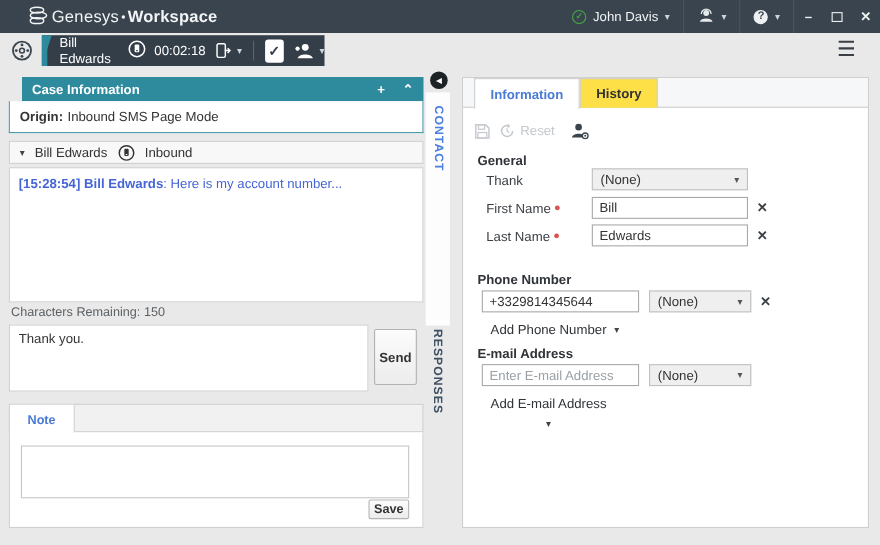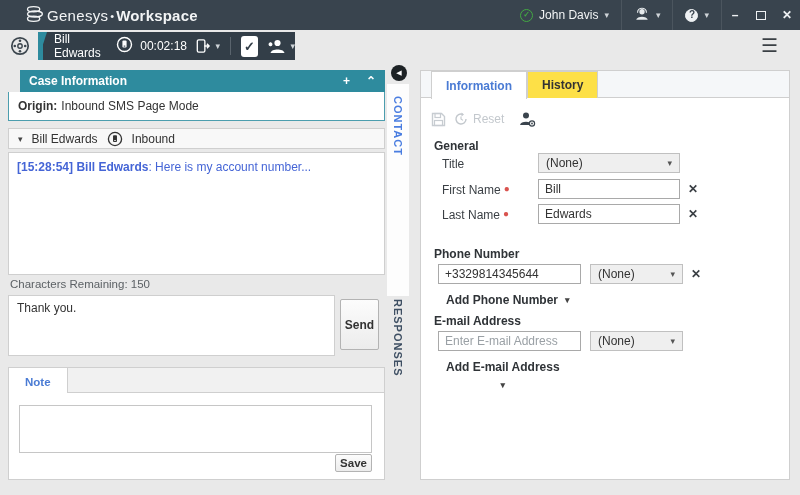--- a/index.html
+++ b/index.html
@@ -73,21 +73,21 @@
   .cp-icon-row { position:absolute; left:10px; top:40px; display:flex; align-items:center; gap:8px; }
   .reset-group { display:flex; align-items:center; gap:5px; color:#c3c8cd; font-size:12px; }
   .section-hdr { position:absolute; font-weight:bold; font-size:12px; color:#2f3337; }
   .fld-label { position:absolute; font-size:12px; color:#3a3f44; }
   .req-dot { color:#d9534f; font-size:10px; margin-left:3px; vertical-align:2px; }
   .txt-input { position:absolute; height:20px; border:1px solid #a9a9a9; background:#fff; font-family:"Liberation Sans", sans-serif; font-size:12px; color:#333; padding:0 6px; outline:none; }
   .txt-input::placeholder { color:#9aa0a5; }
   .dropdown { position:absolute; height:20px; background:#efefef; border:1px solid #c0c0c0; display:flex; align-items:center; padding:0 7px; font-size:12px; color:#333; cursor:pointer; }
   .dropdown .dd-caret { margin-left:auto; font-size:9px; color:#555; }
   .clear-x { position:absolute; font-size:12px; font-weight:bold; color:#3a3f44; cursor:pointer; line-height:1; }
-  .add-link { position:absolute; display:flex; align-items:center; gap:7px; font-size:12px; font-weight:bold; color:#2f3337; cursor:pointer; }
+  .add-link { position:absolute; display:flex; align-items:center; gap:7px; font-size:12px; font-weight:normal; color:#2f3337; cursor:pointer; }
   .add-link .caret { color:#444; }
 </style>
 </head>
 <body>
 
 <div class="app-header">
   <div class="brand-wrap">
     <span>
       <svg width="21" height="20" viewBox="0 0 24 22" fill="none" stroke="#f2f4f5" stroke-width="1.5">
         <ellipse cx="11" cy="5.5" rx="7" ry="3"></ellipse>
@@ -259,21 +259,21 @@
         <circle cx="8" cy="4.6" r="3" fill="#3a444d"></circle>
         <path d="M2 14c.8-4.4 11.2-4.4 12 0z" fill="#3a444d"></path>
         <circle cx="14" cy="12.5" r="2.6" fill="#fff" stroke="#3a444d" stroke-width="1.2"></circle>
         <circle cx="14" cy="12.5" r="0.9" fill="#3a444d"></circle>
       </svg>
     </span>
   </div>
 
   <div class="section-hdr" style="left:13px; top:68px;">General</div>
 
-  <div class="fld-label" style="left:21px; top:86px;"><span>Title</span></div>
+  <div class="fld-label" style="left:21px; top:86px;"><span>Thank</span></div>
   <div class="dropdown" style="left:117px; top:82px; width:142px;">
     <span>(None)</span>
     <span class="dd-caret">▾</span>
   </div>
 
   <div class="fld-label" style="left:21px; top:112px;"><span>First Name</span><span class="req-dot">●</span></div>
   <input class="txt-input" style="left: 117px; top: 108px; width: 142px;" value="Bill">
   <span class="clear-x" style="left:267px; top:112px;">✕</span>
 
   <div class="fld-label" style="left:21px; top:137px;"><span>Last Name</span><span class="req-dot">●</span></div>

